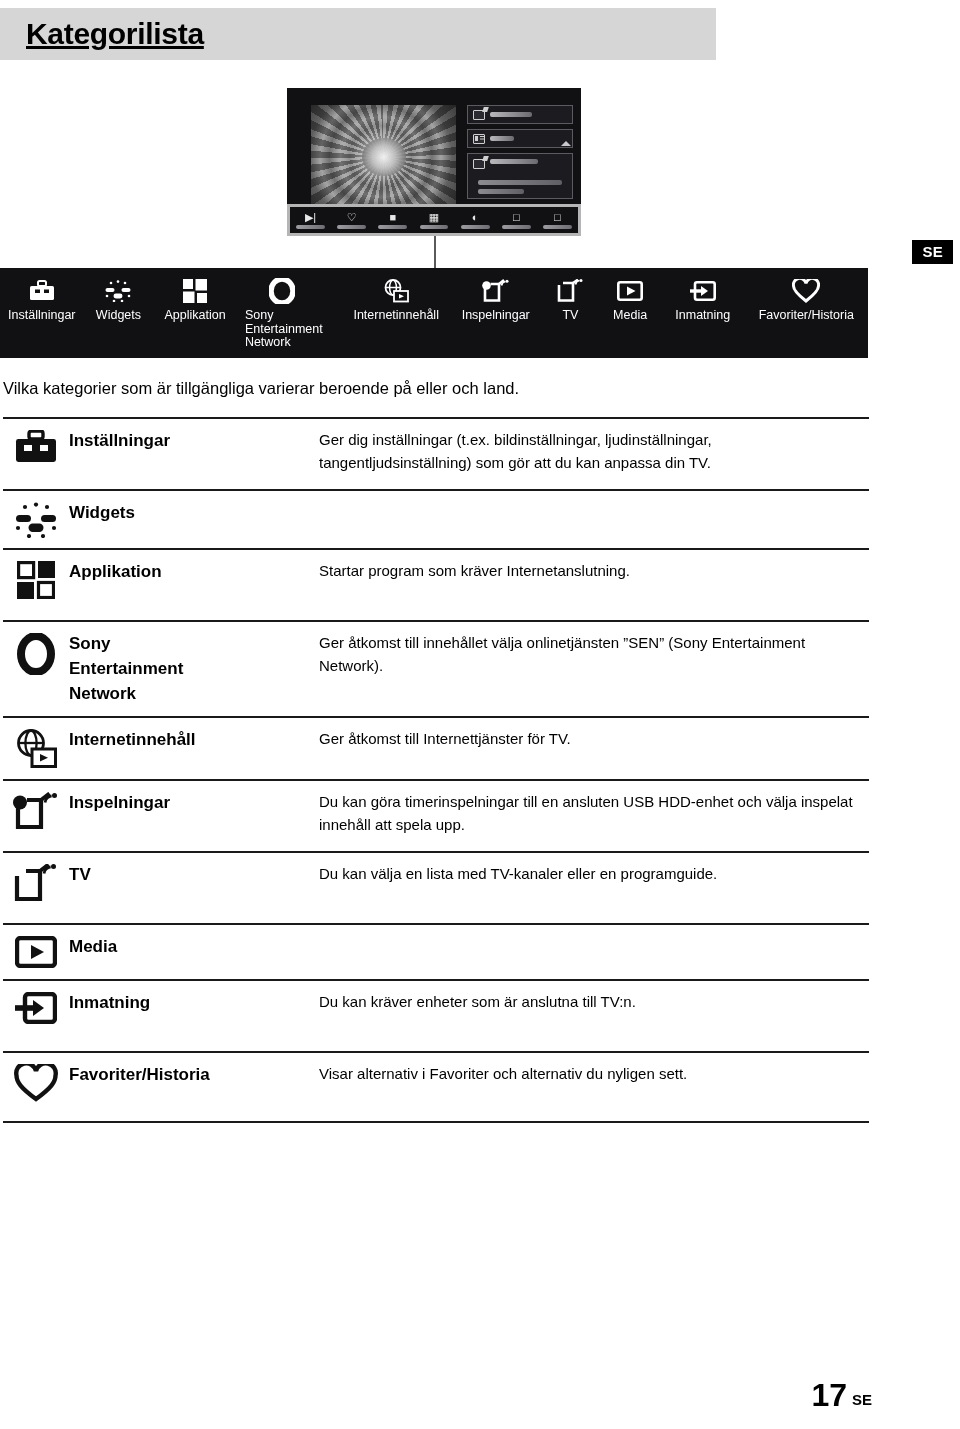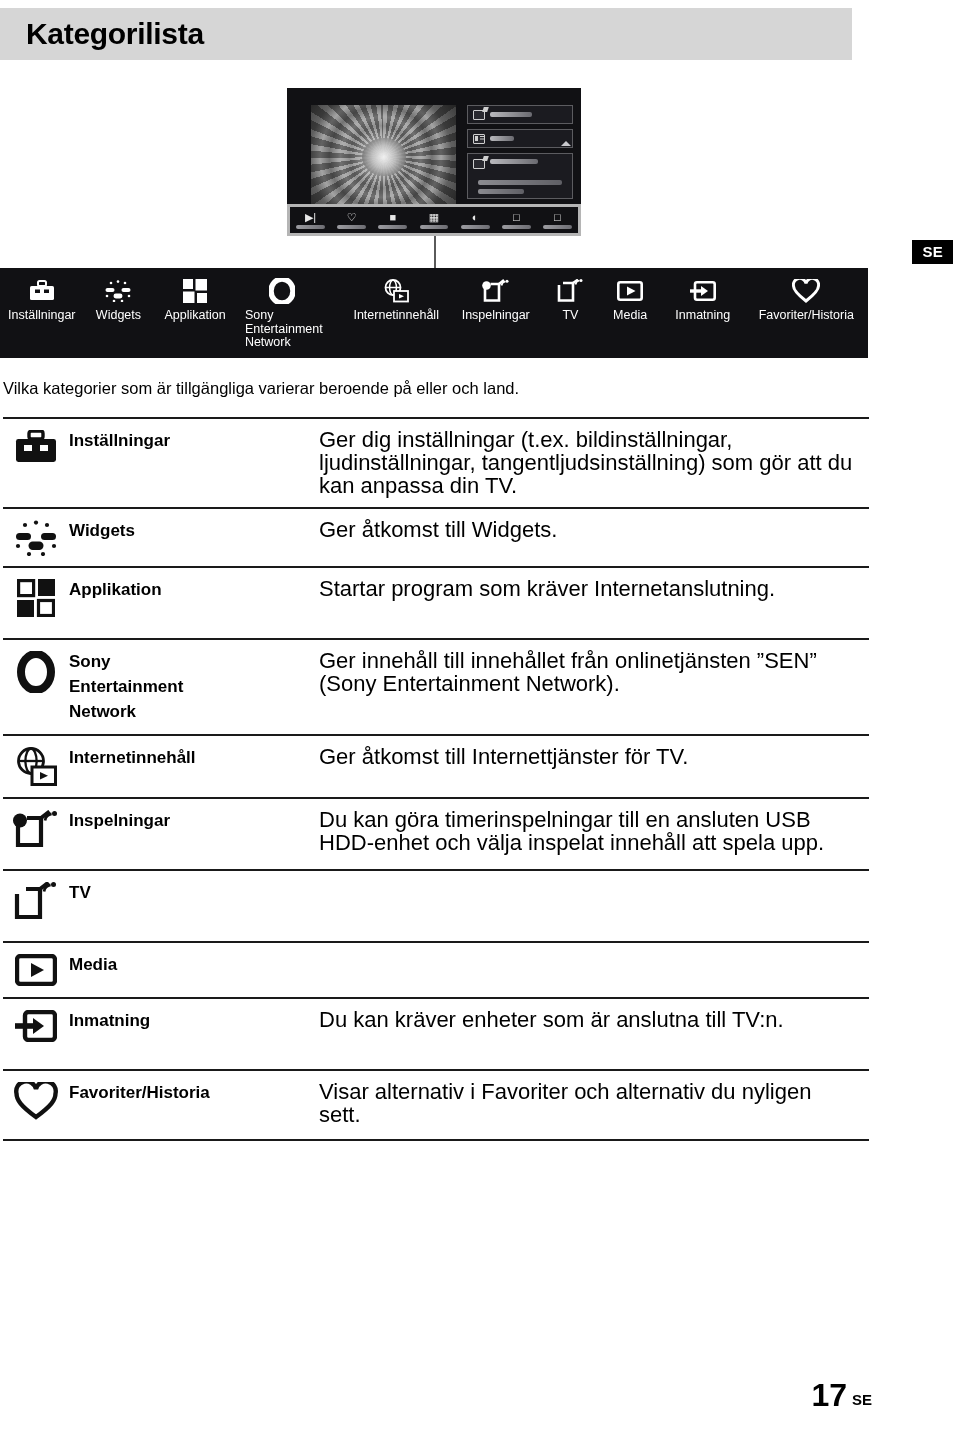--- a/index.html
+++ b/index.html
@@ -10,23 +10,23 @@
     font-family: "Liberation Sans", sans-serif;
     color: #000;
     overflow: hidden;
   }
   .page { position: relative; width: 960px; height: 1429px; }
 
   
   .header-bar {
     position: absolute;
     left: 0; top: 8px;
-    width: 852px; height: 52px;
+    width: 716px; height: 52px;
     background: #d6d6d6;
-    display: flex; align-items: center;
+    display: flex; align-items: center; text-decoration: underline;
   }
   .header-title {
     font-size: 30px; font-weight: bold;
     letter-spacing: -0.3px;
     padding-left: 26px;
     color: #000;
   }
 
   
   .tv-wrap {
@@ -179,21 +179,21 @@
     width: 66px; flex: 0 0 66px;
     display: flex; align-items: flex-start; justify-content: center;
     padding-top: 2px;
   }
   .row .namecol {
     width: 250px; flex: 0 0 250px;
     font-size: 17px; font-weight: bold; line-height: 25px;
     white-space: pre-line;
   }
   .row .desccol {
-    flex: 1; font-size: 22px; line-height: 23px; padding-right: 10px;
+    flex: 1; font-size: 15px; line-height: 23px; padding-right: 10px;
   }
   .row.tight { min-height: 56px; }
   .row.mid { min-height: 96px; }
 
   
   .footer {
     position: absolute; right: 88px; bottom: 18px;
     display: flex; align-items: flex-end; gap: 5px;
   }
   .folio { font-size: 32px; font-weight: bold; line-height: 32px; }
@@ -418,21 +418,20 @@
           <circle cx="11" cy="5" r="2.1" fill="#111"></circle>
             <circle cx="22" cy="2.6" r="2.1" fill="#111"></circle>
             <circle cx="33" cy="5" r="2.1" fill="#111"></circle>
           <circle cx="4" cy="26" r="2.1" fill="#111"></circle>
             <circle cx="40" cy="26" r="2.1" fill="#111"></circle>
           <circle cx="15" cy="34" r="2.1" fill="#111"></circle>
             <circle cx="29" cy="34" r="2.1" fill="#111"></circle>
         </svg>
       </div>
       <div class="namecol">Widgets</div>
-      <div class="desccol">Ger åtkomst till Widgets.</div>
     </div>
 
     <div class="row">
       <div class="icoslot">
         <svg width="38" height="38" viewBox="0 0 38 38">
             <rect x="1.6" y="1.6" width="15" height="15" fill="none" stroke="#111" stroke-width="3.2"></rect>
             <rect x="21" y="0" width="17" height="17" fill="#111"></rect>
             <rect x="0" y="21" width="17" height="17" fill="#111"></rect>
             <rect x="21.5" y="21.5" width="15" height="15" fill="none" stroke="#111" stroke-width="3.2"></rect>
           </svg>
@@ -443,21 +442,21 @@
 
     <div class="row mid">
       <div class="icoslot">
         <svg width="38" height="42" viewBox="0 0 38 42">
             <ellipse cx="19" cy="21" rx="15" ry="18" fill="none" stroke="#111" stroke-width="8"></ellipse>
           </svg>
       </div>
       <div class="namecol">Sony
 Entertainment
 Network</div>
-      <div class="desccol">Ger innehåll till innehållet från onlinetjänsten ”SEN” (Sony Entertainment Network).</div>
+      <div class="desccol">Ger åtkomst till innehållet välja onlinetjänsten ”SEN” (Sony Entertainment Network).</div>
     </div>
 
     <div class="row tight">
       <div class="icoslot">
         <svg width="42" height="40" viewBox="0 0 42 40">
           <circle cx="16" cy="14" r="12.5" fill="none" stroke="#111" stroke-width="2.8"></circle>
           <ellipse cx="16" cy="14" rx="5.6" ry="12.5" fill="none" stroke="#111" stroke-width="2.3"></ellipse>
           <line x1="3.5" y1="14" x2="28.5" y2="14" stroke="#111" stroke-width="2.3"></line>
           <rect x="17" y="20" width="23.5" height="17.5" fill="#fff" stroke="#111" stroke-width="3"></rect>
           <polygon points="25,25 33,28.7 25,32.4" fill="#111"></polygon>
@@ -484,20 +483,21 @@
     <div class="row">
       <div class="icoslot">
         <svg width="44" height="40" viewBox="0 0 44 40">
           <path d="M3 12 L3 35 L26 35 L26 7 L12 7" fill="none" stroke="#111" stroke-width="4.2"></path>
           <path d="M26 7 L34.5 0.5" stroke="#111" stroke-width="4"></path>
           <path d="M30 9.5 a8 8 0 0 1 6.6 -6.6" fill="none" stroke="#111" stroke-width="2.8"></path>
           <circle cx="39.5" cy="2.5" r="2.5" fill="#111"></circle>
         </svg>
       </div>
       <div class="namecol">TV</div>
+      <div class="desccol">Du kan välja en lista med TV-kanaler eller en programguide.</div>
     </div>
 
     <div class="row tight">
       <div class="icoslot">
         <svg width="42" height="32" viewBox="0 0 42 32">
             <rect x="2" y="2" width="38" height="28" rx="3.5" fill="none" stroke="#111" stroke-width="4.4"></rect>
             <polygon points="16,9 29,16 16,23" fill="#111"></polygon>
           </svg>
       </div>
       <div class="namecol">Media</div>

